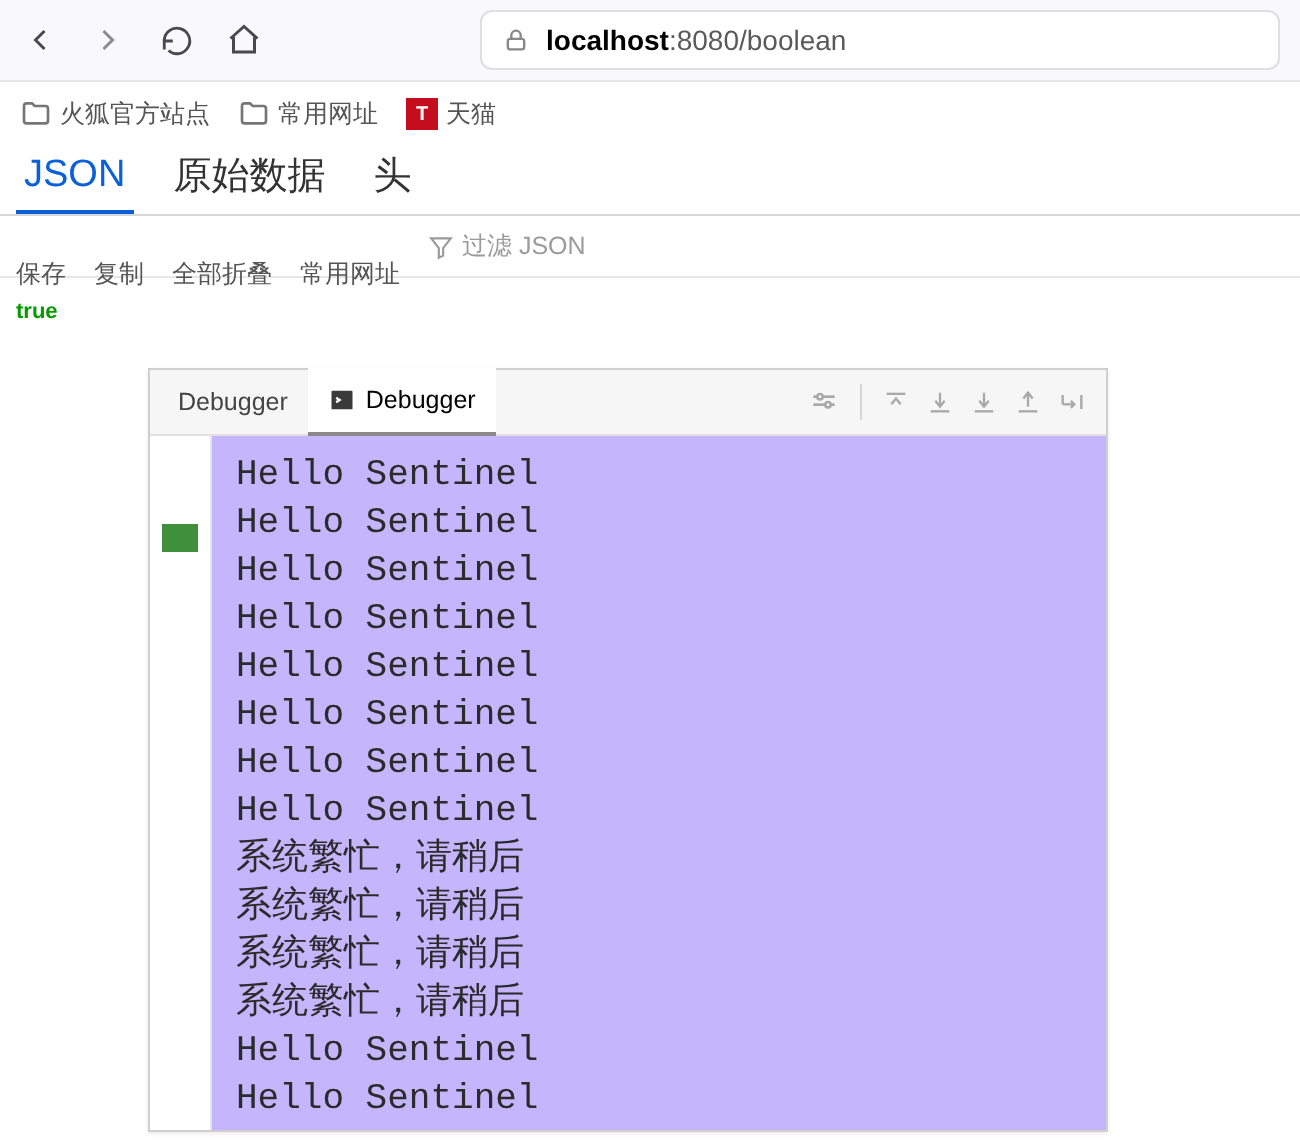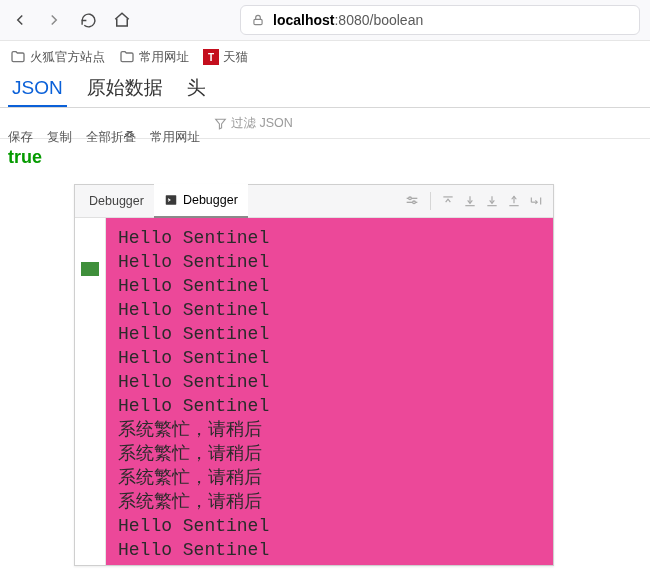--- a/index.html
+++ b/index.html
@@ -107,34 +107,34 @@
     align-items:center;
     gap:4px;
     color:#9b9b9b;
   }
   .filter-ic { display:inline-flex; }
 
   .json-body {
     padding: 8px 8px 10px 8px;
   }
   .json-val {
-    font-size:18px;
+    font-size:11px;
     font-weight:bold;
     color:#059b00;
   }
 
   
   .ide-panel {
     position:absolute;
     left: 74px;
     top: 184px;
     width: 478px;
     height: 380px;
     border: 1px solid #cfcfcf;
-    background: #ec4899;
+    background: #c4b5fd;
     box-shadow: 0 1px 2px rgba(0,0,0,0.08);
     display:flex;
     flex-direction:column;
   }
   .ide-tabs {
     display:flex;
     align-items:center;
     height: 32px;
     background:#f6f6f7;
     border-bottom:1px solid #e0e0e0;

